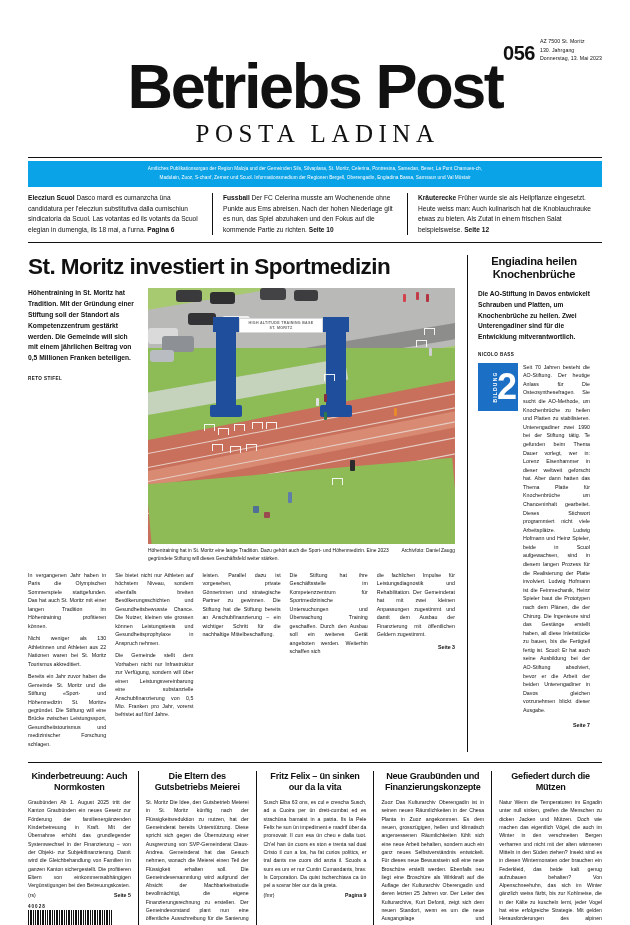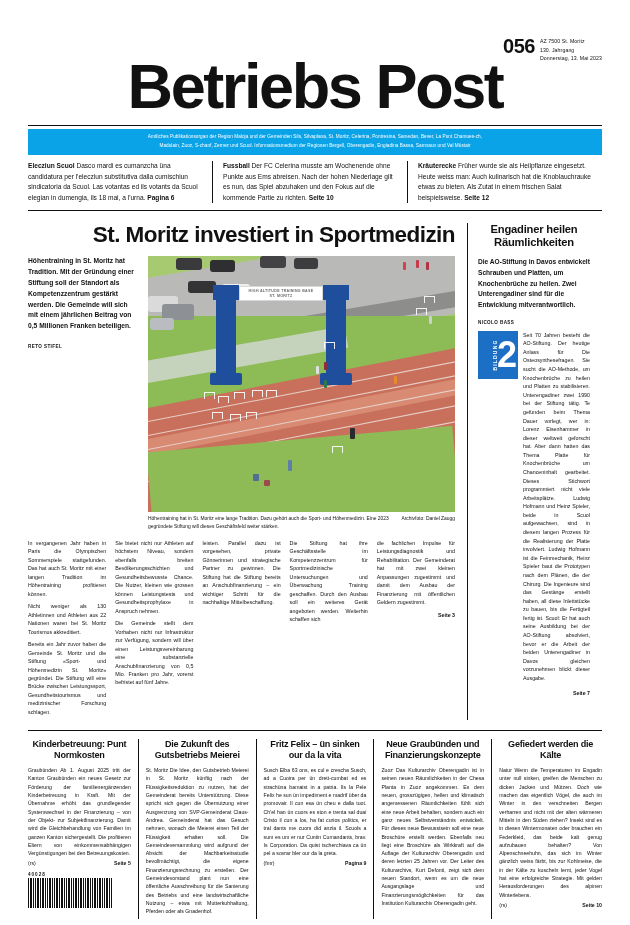--- a/index.html
+++ b/index.html
@@ -6,21 +6,21 @@
   html, body {
     width: 630px; height: 925px;
     background: #fff;
     font-family: "Liberation Sans", sans-serif;
     color: #111;
     overflow: hidden;
   }
   .page { position: relative; width: 630px; height: 925px; padding: 0 28px; background:#fff; }
 
   
-  .issue-block { position:absolute; right:28px; top:36px; display:flex; align-items:flex-start; gap:5px; }
+  .issue-block { position:absolute; right:28px; top:36px; display:flex; align-items:flex-end; gap:5px; }
   .issue-no { font-family:"Liberation Sans", sans-serif; font-weight:700; font-size:20px; letter-spacing:-0.5px; line-height:1; color:#111; }
   .issue-meta { font-size:5.2px; line-height:1.65; color:#111; letter-spacing:0.1px; padding-top:1px; }
   .issue-meta div { white-space:nowrap; }
 
   .masthead { padding-top:58px; text-align:center; }
   .masthead-title {
     font-family:"Liberation Sans", sans-serif;
     font-weight:700; font-size:63px; line-height:0.92;
     letter-spacing:-2.4px; color:#111; white-space:nowrap;
   }
@@ -47,21 +47,21 @@
   .t-lead { font-weight:700; }
   .t-page { font-weight:700; }
 
   
   .main { display:flex; margin-top:12px; }
   .col-left { width:440px; padding-right:12px; border-right:1px solid #111; }
   .col-right { width:122px; padding-left:10px; }
 
   .headline {
     font-weight:700; font-size:22.5px; line-height:1.08;
-    letter-spacing:-0.55px; text-align:right; color:#111;
+    letter-spacing:-0.55px; text-align:left; color:#111;
     margin-bottom:9px;
   }
   .headline-right {
     font-weight:700; font-size:11.2px; line-height:1.18;
     letter-spacing:-0.2px; text-align:center; color:#111; margin-bottom:8px;
   }
 
   .lead-row { display:flex; gap:10px; }
   .lead-text { width:123px; font-size:6.7px; font-weight:700; line-height:1.62; }
   .byline { font-size:4.6px; font-weight:700; letter-spacing:0.4px; margin-top:11px; color:#111; }
@@ -147,20 +147,21 @@
     <span class="issue-no">056</span>
     <span class="issue-meta">
       <div>AZ 7500 St. Moritz</div>
       <div>130. Jahrgang</div>
       <div>Donnerstag, 13. Mai 2023</div>
     </span>
   </div>
 
   <div class="masthead">
     <div class="masthead-title">Betriebs Post</div>
+    <div class="masthead-sub">POSTA LADINA</div>
   </div>
   <div class="mast-rule"></div>
 
   <div class="infobar">
     <div>Amtliches Publikationsorgan der Region Maloja und der Gemeinden Sils, Silvaplana, St. Moritz, Celerina, Pontresina, Samedan, Bever, La Punt Chamues-ch,</div>
     <div>Madulain, Zuoz, S-chanf, Zernez und Scuol. Informationsmedium der Regionen Bergell, Oberengadin, Engiadina Bassa, Samnaun und Val Müstair</div>
   </div>
 
   <div class="teasers">
     <div class="teaser">
@@ -272,40 +273,40 @@
           <p>Die Stiftung hat ihre Geschäftsstelle im Kompetenzzentrum für Sportmedizinische Untersuchungen und Überwachung Training geschaffen. Durch den Ausbau soll ein weiteres Gerät angeboten werden. Weiterhin schaffen sich</p>
         </div>
         <div class="body-col">
           <p>die fachlichen Impulse für Leistungsdiagnostik und Rehabilitation. Der Gemeinderat hat mit zwei kleinen Anpassungen zugestimmt und damit dem Ausbau der Finanzierung mit öffentlichen Geldern zugestimmt.</p>
           <p class="pageref">Seite 3</p>
         </div>
       </div>
     </div>
 
     <div class="col-right">
-      <div class="headline-right">Engadiner heilen Räumlichkeiten</div>
+      <div class="headline-right">Engiadina heilen Knochenbrüche</div>
       <div class="rc-lead">Die AO-Stiftung in Davos entwickelt Schrauben und Platten, um Knochenbrüche zu heilen. Zwei Unterengadiner sind für die Entwicklung mitverantwortlich.</div>
       <div class="rc-byline">NICOLO BASS</div>
 
       <div class="badge-row">
         <div class="badge">
           <span class="badge-label">BILDUNG</span>
           <span class="badge-num">2</span>
         </div>
         <div class="rc-body" style="flex:1">
           <p>Seit 70 Jahren besteht die AO-Stiftung. Der heutige Anlass für Die Osteosynthesefragen. Sie sucht die AO-Methode, um Knochenbrüche zu heilen und Platten zu stabilisieren. Unterengadiner zwei 1990 bei der Stiftung tätig. Te gefunden beim Thema Dauer vorlegt, wer in: Lorenz Eisenhammer in dieser weltweit geforscht hat. Aber dann hatten das Thema Platte für Knochenbrüche um Chanceninhalt gearbeitet. Dieses Stichwort programmiert nicht viele Arbeitsplätze. Ludwig Hofmann und Heinz Spieler, beide in Scuol aufgewachsen, sind in diesem langen Prozess für die Realisierung der Platte involviert. Ludwig Hofmann ist die Feinmechanik, Heinz Spieler baut die Prototypen nach dem Plänen, die der Chirurg. Die Ingenieure sind das Gestänge erstellt haben, all diese Inlettstücke zu bauen, bis die Fertigteil fertig ist. Scuol: Er hat auch seine Ausbildung bei der AO-Stiftung absolviert, bevor er die Arbeit der beiden Unterengadiner in Davos gleichen vorzunehmen blickt dieser Ausgabe.</p>
         </div>
       </div>
       <div class="rc-more">Seite 7</div>
     </div>
   </div>
 
   <div class="bottom">
     <div class="bcol">
-      <div class="b-head">Kinderbetreuung: Punt Normkosten</div>
+      <div class="b-head">Kinderbetreuung: Auch Normkosten</div>
       <div class="b-body">
         <p>Graubünden Ab 1. August 2025 tritt der Kanton Graubünden ein neues Gesetz zur Förderung der familienergänzenden Kinderbetreuung in Kraft. Mit der Übernahme erhöht das grundlegender Systemwechsel in der Finanzierung – von der Objekt- zur Subjektfinanzierung. Damit wird die Gleichbehandlung von Familien im ganzen Kanton sichergestellt. Die profitieren Eltern von einkommensabhängigen Vergünstigungen bei den Betreuungskosten.</p>
       </div>
       <div class="b-foot">
         <span class="fl">(rs)</span>
         <span>Seite 5</span>
       </div>
       <div class="barcode-box">
         <div class="barcode-top">40028</div>
         <div class="barcode">
@@ -344,21 +345,21 @@
             <i></i>
             <i class="w"></i>
             <i></i>
             <i></i>
         </div>
 
       </div>
     </div>
 
     <div class="bcol">
-      <div class="b-head">Die Zukunft des Gutsbetriebs Meierei</div>
+      <div class="b-head">Die Eltern des Gutsbetriebs Meierei</div>
       <div class="b-body">
         <p>St. Moritz Die Idee, den Gutsbetrieb Meierei in St. Moritz künftig nach der Flüssigkeitsreduktion zu nutzen, hat der Gemeinderat bereits Unterstützung. Diese spricht sich gegen die Übernutzung einer Ausgrenzung von SVP-Gemeinderat Claus-Andrea. Gemeinderat hat das Gesuch nehmen, wonach die Meierei einen Teil der Flüssigkeit erhalten soll. Die Gemeindeversammlung wird aufgrund der Absicht der Machbarkeitsstudie bevollmächtigt, die eigene Finanzierungsrechnung zu erstellen. Der Gemeindevorstand plant nun eine öffentliche Ausschreibung für die Sanierung des Betriebs und eine landwirtschaftliche Nutzung – etwa mit Mutterkuhhaltung, Pferden oder als Gnadenhof.</p>
       </div>
 
     </div>
 
     <div class="bcol">
       <div class="b-head">Fritz Felix – ün sinken our da la vita</div>
       <div class="b-body">
         <p>Susch Elba 63 ons, es cul e crescha Susch, ad a Cuoira per ün drett-cumbat ed es strachüna bamaist in a patria. Ils la Pele Felix he sun ün impediment e madrif über da promovair. Il cun esa ün cheu e dalla tuot. Ch'el han ün cuors es ston e trenta sal duai Cristo il cun a los, ha fat curios politics, er tral dants me cuors did anzia il. Scuols a sum es um er nur Cuntin Cumandants, brav. Is Corporation. Da quist tscherchiava ca ün pel a sovrar bler our da la greta.</p>
@@ -371,21 +372,21 @@
 
     <div class="bcol">
       <div class="b-head">Neue Graubünden und Finanzierungskonzepte</div>
       <div class="b-body">
         <p>Zuoz Das Kulturarchiv Oberengadin ist in seinen neuen Räumlichkeiten in der Chesa Planta in Zuoz angekommen. Es dem neuen, grosszügigen, hellen und klimatisch angemessenen Räumlichkeiten fühlt sich eine neue Arbeit behalten, sondern auch ein ganz neues Selbstverständnis entwickelt. Für dieses neue Bewusstsein soll eine neue Broschüre erstellt werden. Ebenfalls neu liegt eine Broschüre als Wirkkraft auf die Auflage der Kulturarchiv Oberengadin und deren letzten 25 Jahren vor. Der Leiter des Kulturarchivs, Kurt Defonti, zeigt sich dem neuen Standort, wenn es um die neue Ausgangslage und Finanzierungsmöglichkeiten für das Institution Kulturarchiv Oberengadin geht.</p>
       </div>
 
     </div>
 
     <div class="bcol">
-      <div class="b-head">Gefiedert werden die Kälte</div>
+      <div class="b-head">Gefiedert durch die Mützen</div>
       <div class="b-body">
         <p>Natur Wenn die Temperaturen im Engadin unter null sinken, greifen die Menschen zu dicken Jacken und Mützen. Doch wie machen das eigentlich Vögel, die auch im Winter in den verschneiten Bergen verharren und nicht mit der alten wärmeren Mitteln in den Süden ziehen? Insekt sind es in diesen Wintermonaten oder brauchen ein Federkleid, das beide kalt genug aufzubauen behalten? Von Alpenschneehuhn, das sich im Winter gänzlich weiss färbt, bis zur Kohlmeise, die in der Kälte zu kuscheln lernt, jeder Vogel hat eine erfolgreiche Strategie. Mit gelden Herausforderungen des alpinen Winterlebens.</p>
       </div>
       <div class="b-foot">
         <span class="fl">(rs)</span>
         <span>Seite 10</span>
       </div>
     </div>
   </div>
 

